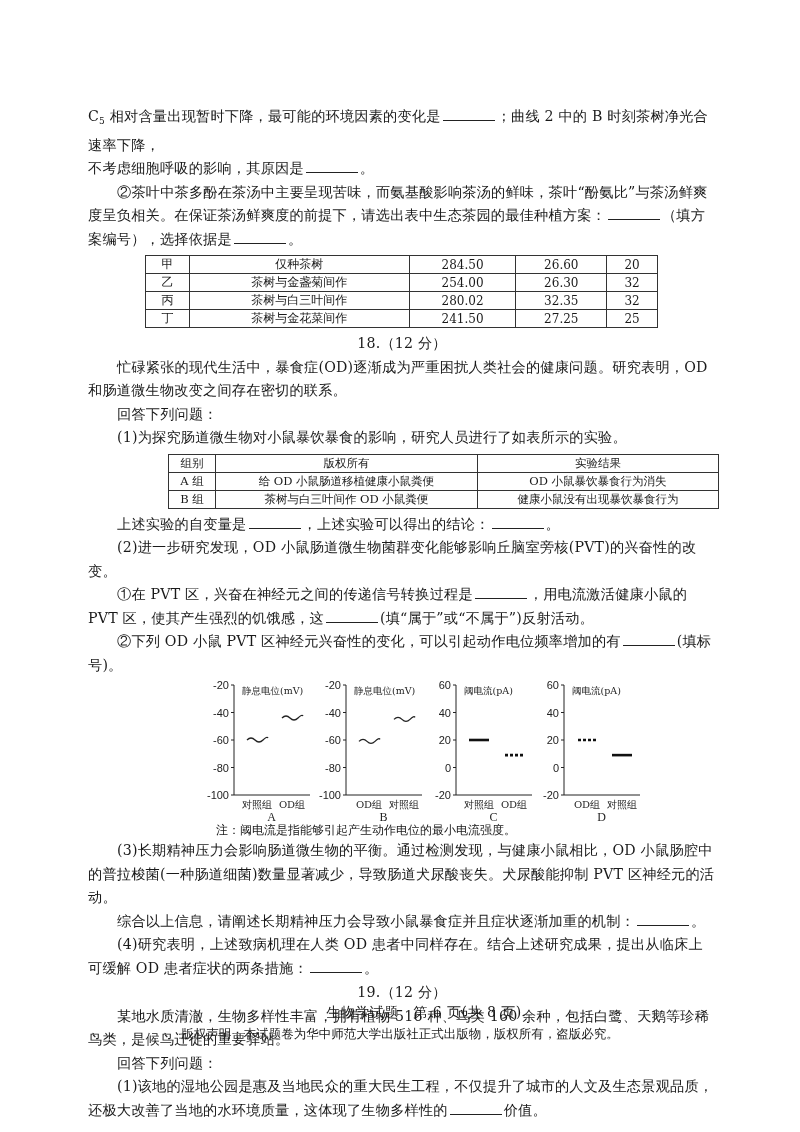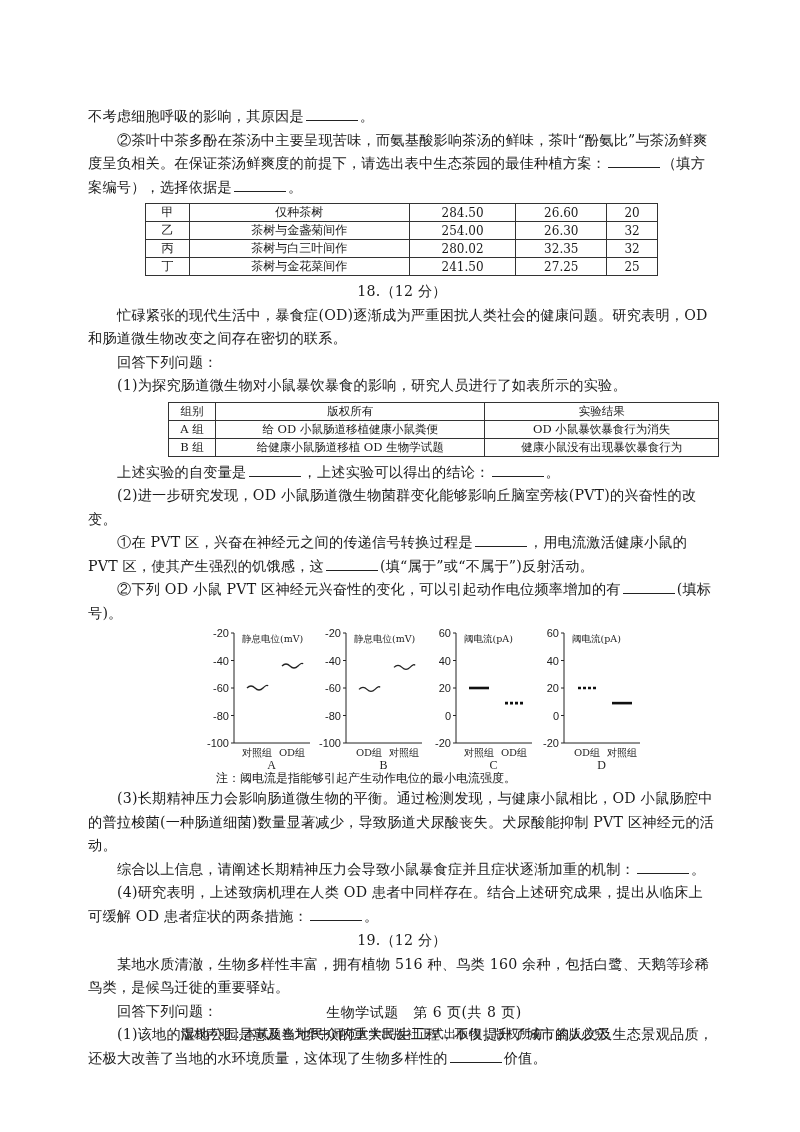--- a/index.html
+++ b/index.html
@@ -22,20 +22,21 @@
   .footer-title { top: 1004px; font-size: 14px; letter-spacing: 0.5px; padding-left: 24px; }
   .footer-copy { top: 1026px; font-size: 12.5px; }
   .footer-copy b { font-weight: normal; }
   .q-head { margin-top: 1px; text-align: center; }
 </style>
 </head>
 <body>
 
 <div class="page">
 
+  <p class="p"><span>C</span><span class="sub">5</span><span> 相对含量出现暂时下降，最可能的环境因素的变化是</span><span class="blank"></span><span>；曲线 2 中的 B 时刻茶树净光合速率下降，</span></p>
   <p class="p"><span>不考虑细胞呼吸的影响，其原因是</span><span class="blank"></span><span>。</span></p>
   <p class="p indent"><span>②茶叶中茶多酚在茶汤中主要呈现苦味，而氨基酸影响茶汤的鲜味，茶叶“酚氨比”与茶汤鲜爽度呈负相关。在保证茶汤鲜爽度的前提下，请选出表中生态茶园的最佳种植方案：</span><span class="blank"></span><span>（填方案编号），选择依据是</span><span class="blank"></span><span>。</span></p>
 
   <table class="tbl tbl1">
     <tbody>
     <tr>
       <td>甲</td>
       <td>仅种茶树</td>
       <td>284.50</td>
       <td>26.60</td>
@@ -77,21 +78,21 @@
       <th>版权所有</th>
       <th>实验结果</th>
     </tr>
     <tr>
       <td>A 组</td>
       <td>给 OD 小鼠肠道移植健康小鼠粪便</td>
       <td>OD 小鼠暴饮暴食行为消失</td>
     </tr>
     <tr>
       <td>B 组</td>
-      <td>给健康小鼠肠道移植 OD 生物学试题</td>
+      <td>茶树与白三叶间作 OD 小鼠粪便</td>
       <td>健康小鼠没有出现暴饮暴食行为</td>
     </tr>
   </tbody>
     </table>
 
   <p class="p indent"><span>上述实验的自变量是</span><span class="blank"></span><span>，上述实验可以得出的结论：</span><span class="blank"></span><span>。</span></p>
   <p class="p indent">(2)进一步研究发现，OD 小鼠肠道微生物菌群变化能够影响丘脑室旁核(PVT)的兴奋性的改变。</p>
   <p class="p indent"><span>①在 PVT 区，兴奋在神经元之间的传递信号转换过程是</span><span class="blank"></span><span>，用电流激活健康小鼠的 PVT 区，使其产生强烈的饥饿感，这</span><span class="blank"></span><span>(填“属于”或“不属于”)反射活动。</span></p>
   <p class="p indent"><span>②下列 OD 小鼠 PVT 区神经元兴奋性的变化，可以引起动作电位频率增加的有</span><span class="blank"></span><span>(填标号)。</span></p>
 

